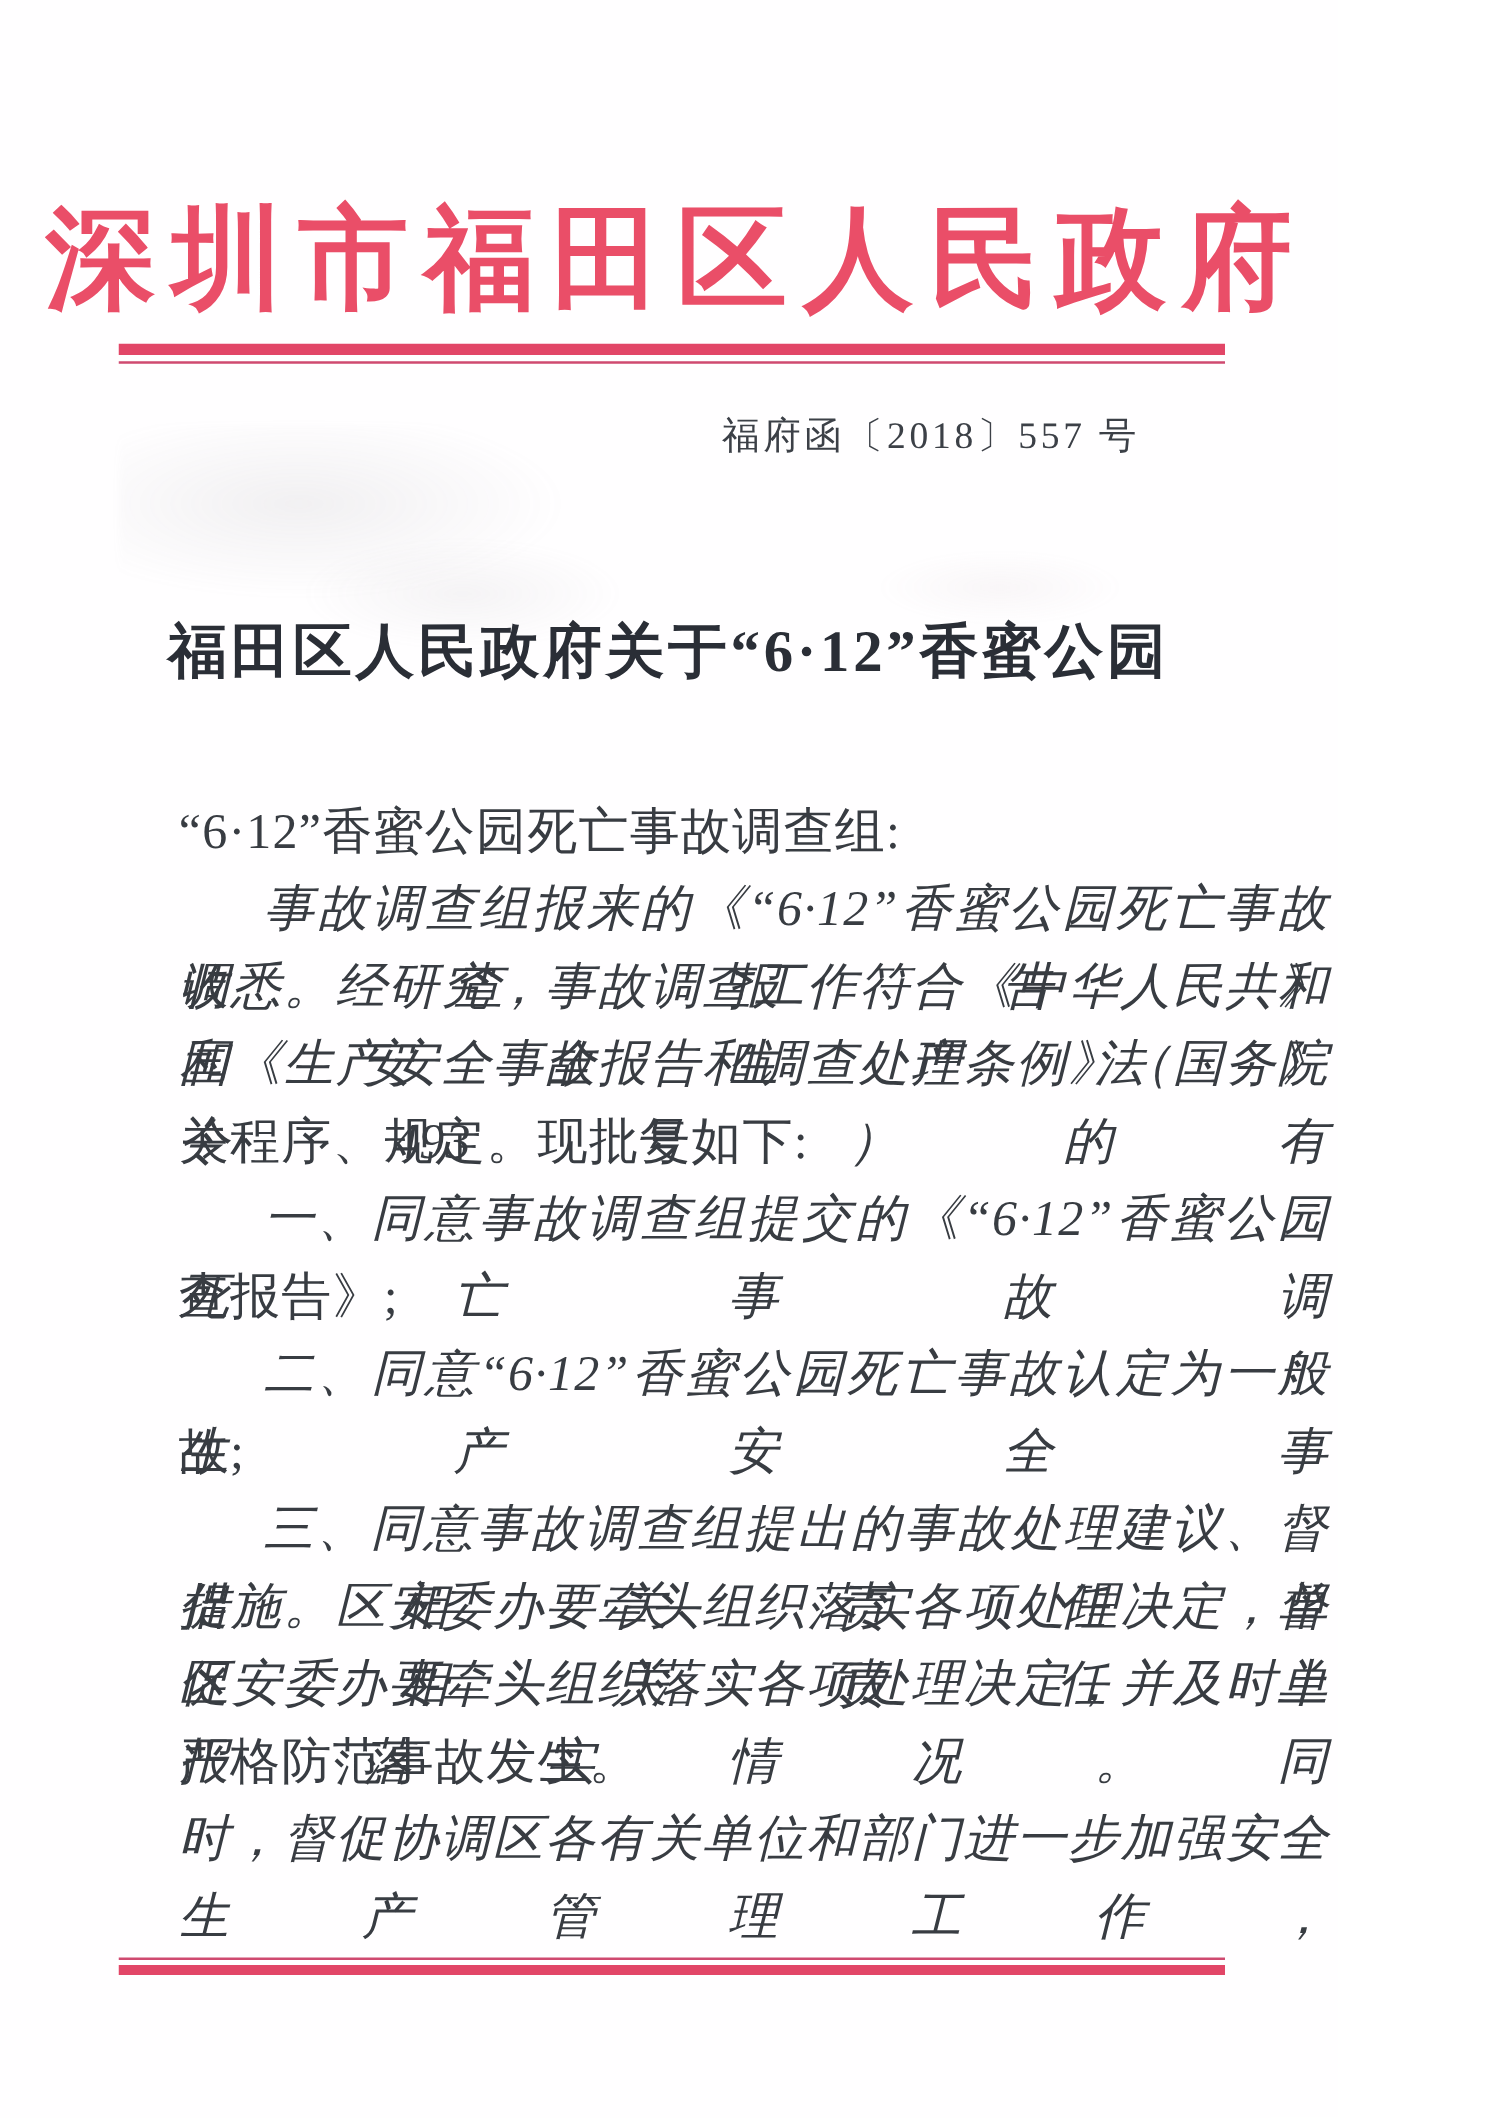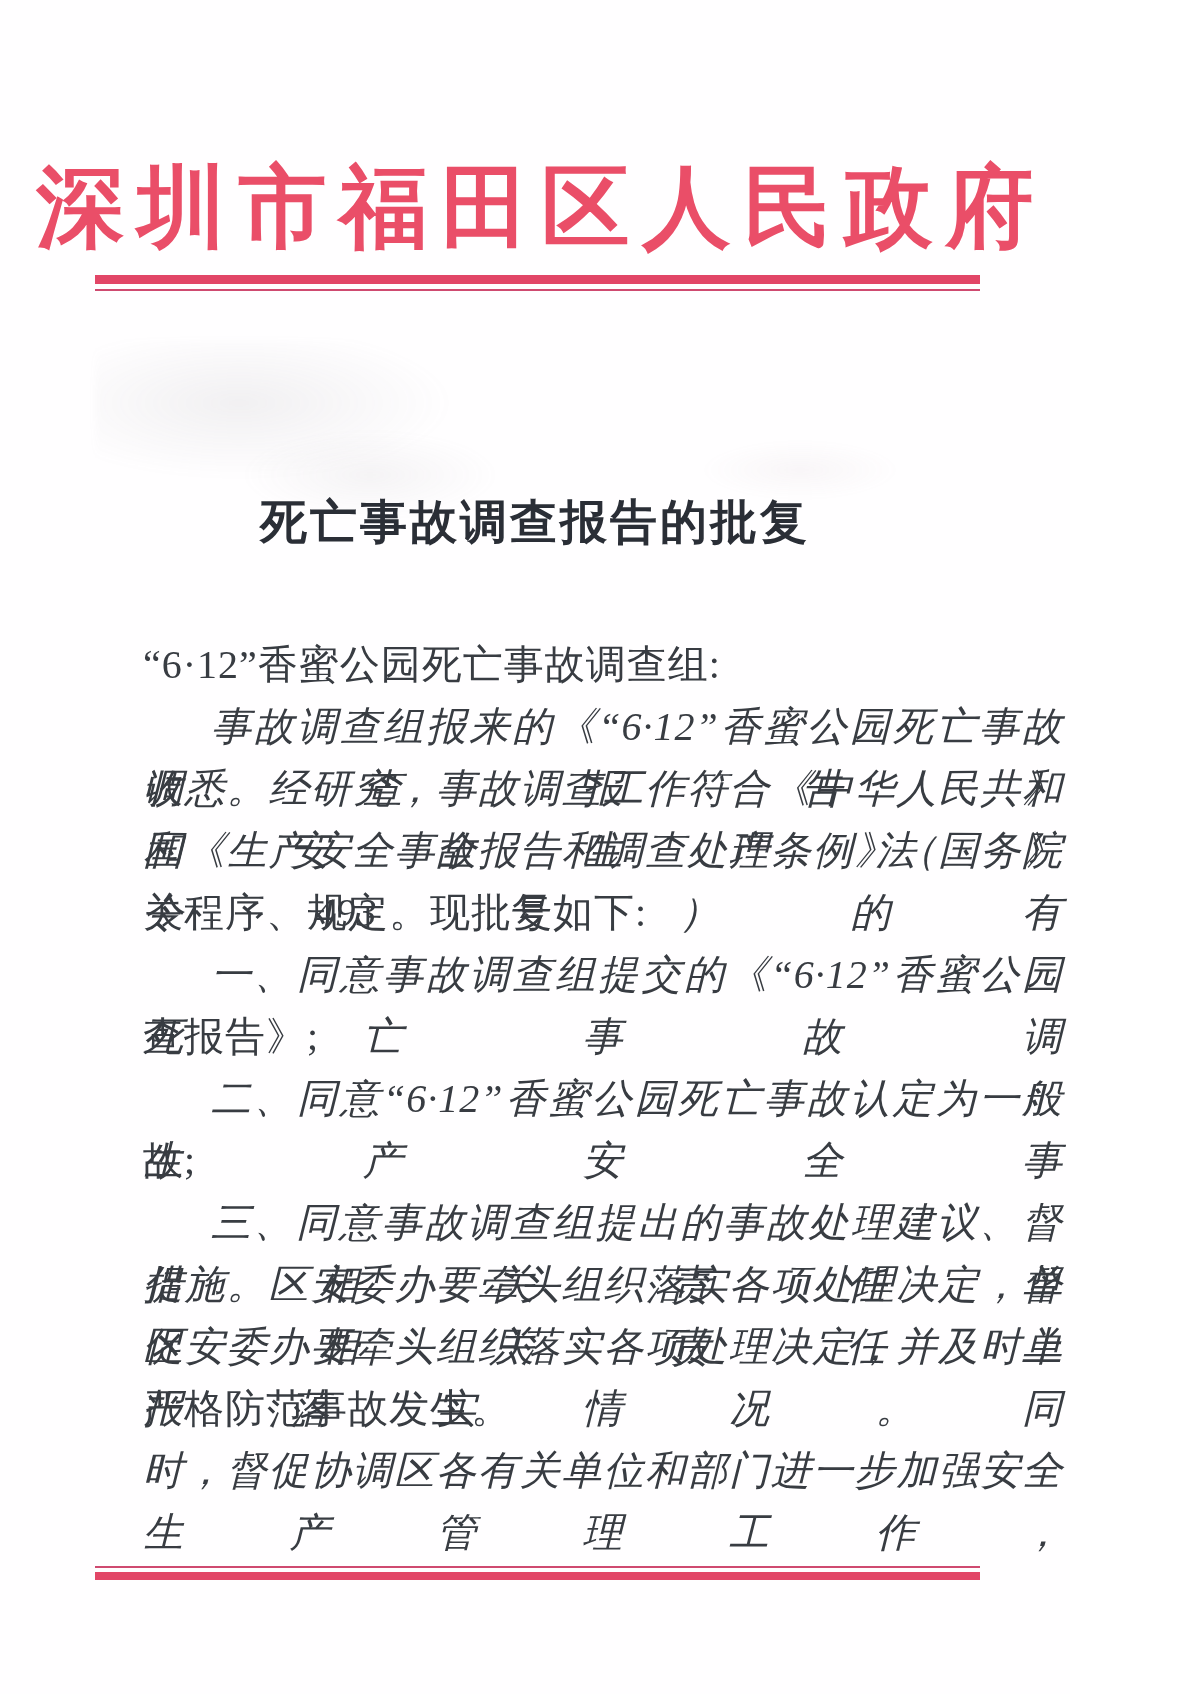--- a/index.html
+++ b/index.html
@@ -109,23 +109,24 @@
 
   <div class="letterhead">深圳市福田区人民政府</div>
 
   <div class="rule rule-top-thick"></div>
   <div class="rule rule-top-thin"></div>
 
   <div class="smudge smudge-a"></div>
   <div class="smudge smudge-b"></div>
   <div class="smudge smudge-c"></div>
 
+  <div class="doc-number">福府函〔2018〕557 号</div>
 
   <div class="doc-title">
-    <div>死亡事故调查报告的批复</div>
+    <div>福田区人民政府关于“6·12”香蜜公园</div>
   </div>
 
   <div class="doc-body">
     <div class="line">“6·12”香蜜公园死亡事故调查组:</div>
     <div class="line indent fill">事故调查组报来的《“6·12”香蜜公园死亡事故调查报告》</div>
     <div class="line fill">收悉。经研究，事故调查工作符合《中华人民共和国安全生产法》</div>
     <div class="line fill">和《生产安全事故报告和调查处理条例》（国务院令493号）的有</div>
     <div class="line">关程序、规定。现批复如下:</div>
     <div class="line indent fill">一、同意事故调查组提交的《“6·12”香蜜公园死亡事故调</div>
     <div class="line">查报告》;</div>

